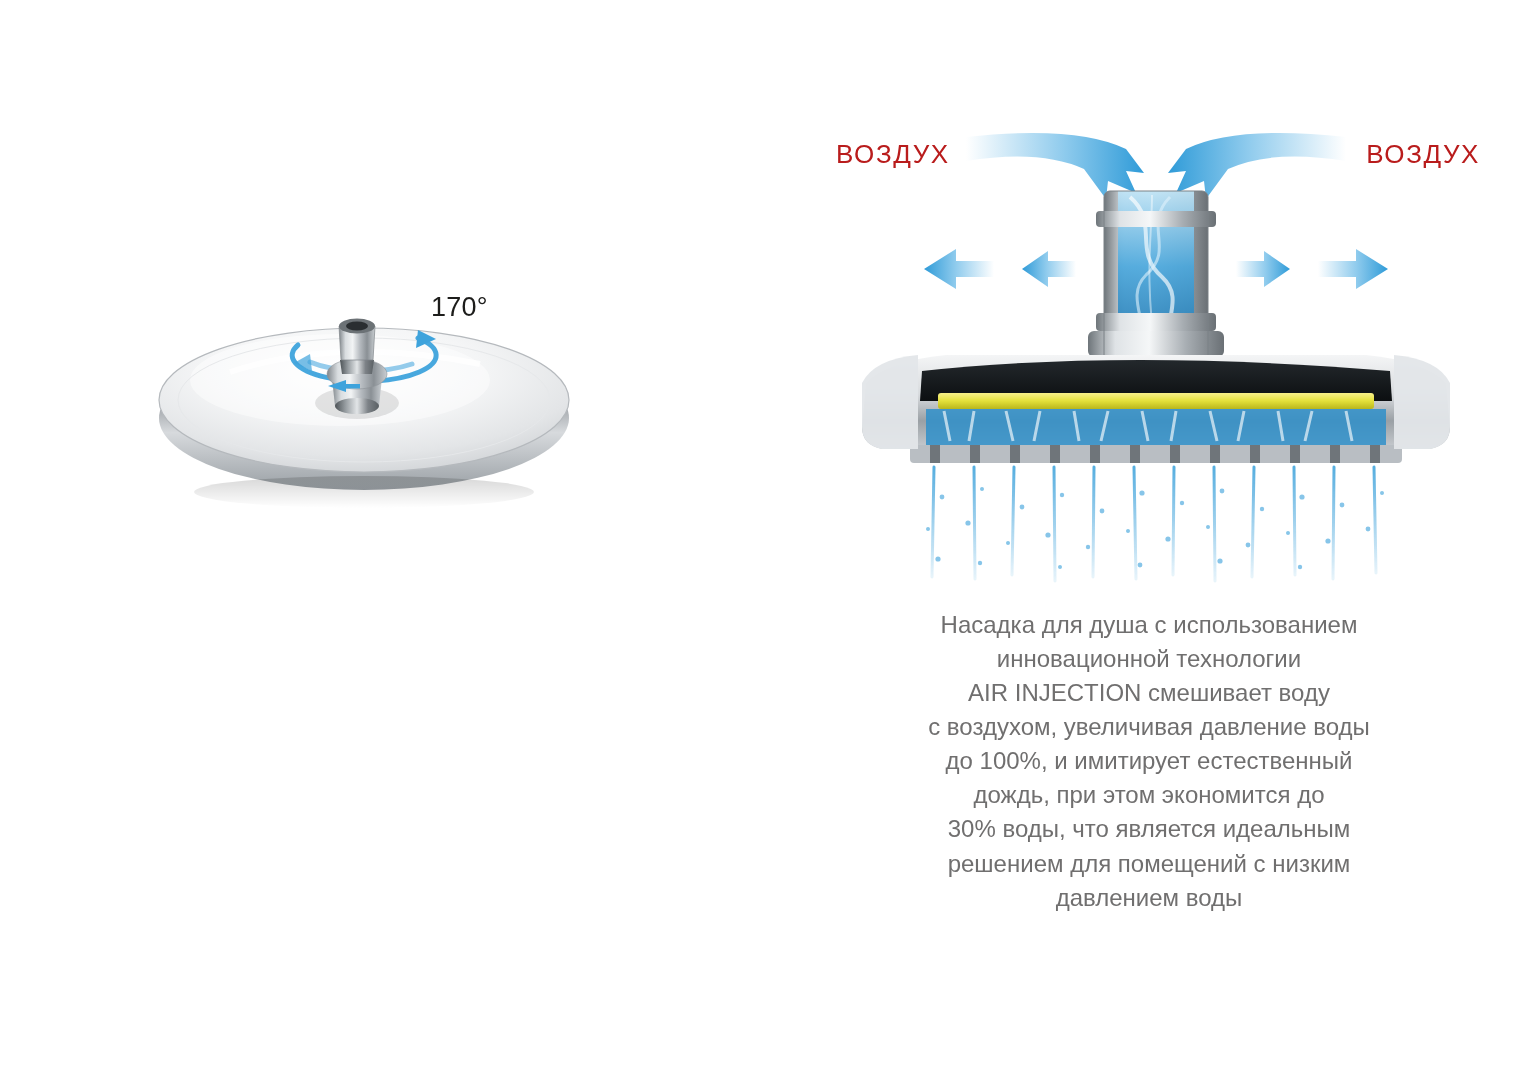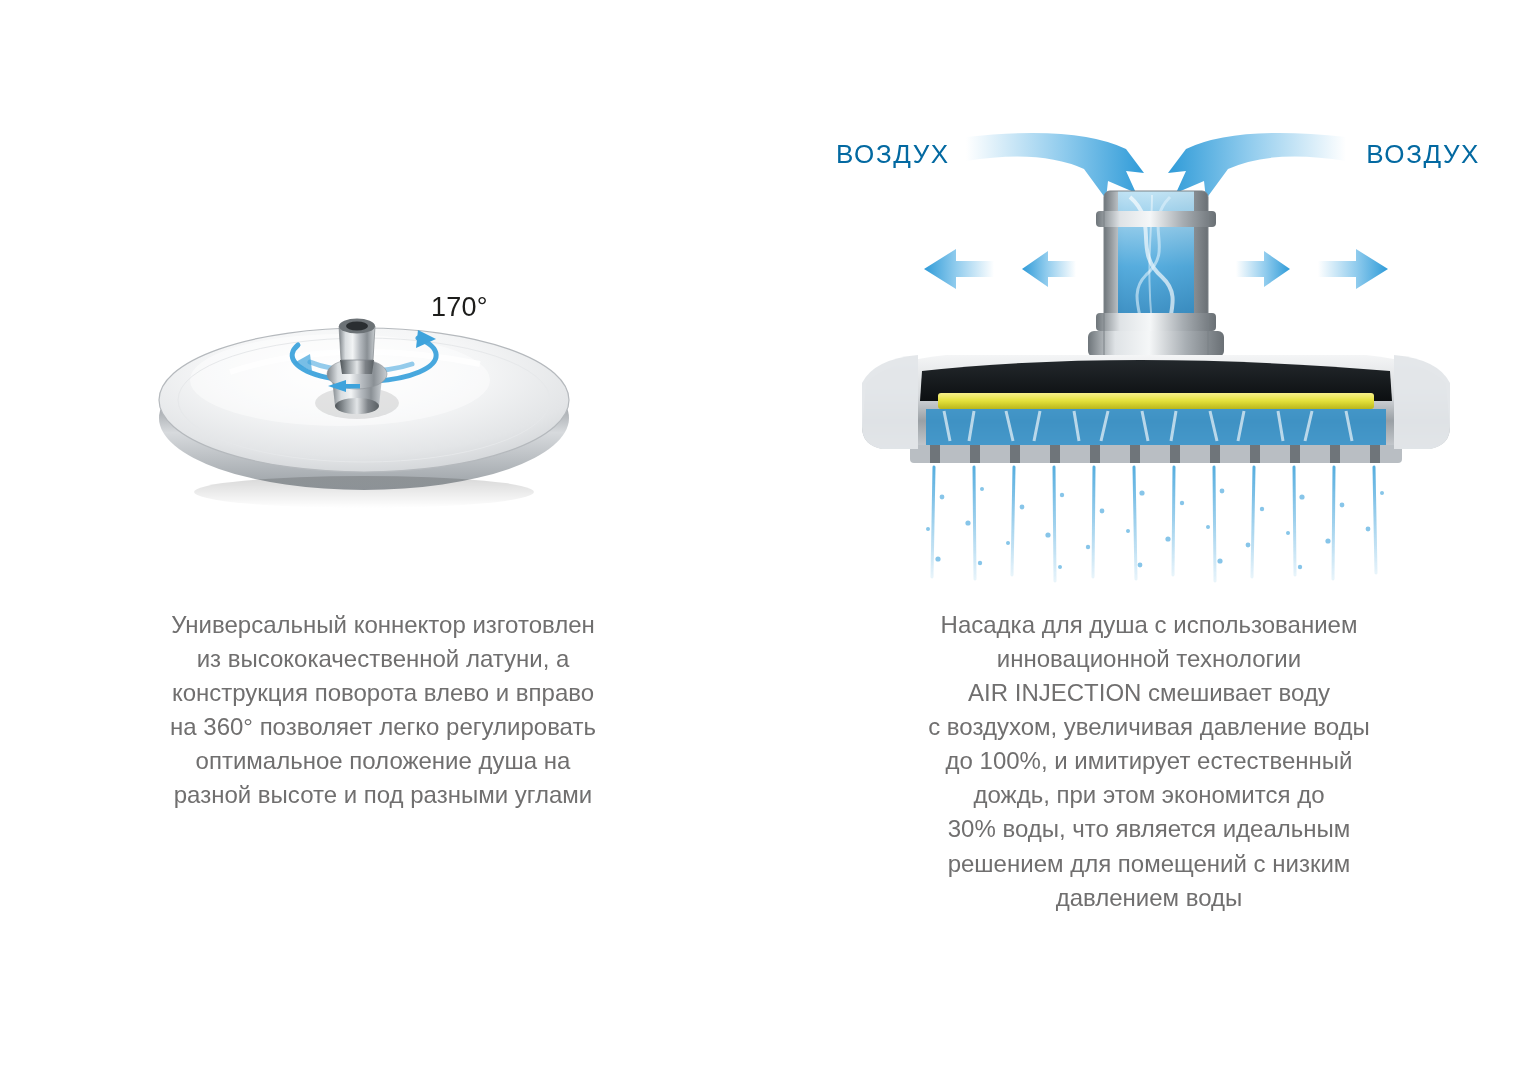--- a/index.html
+++ b/index.html
@@ -51,21 +51,21 @@
   .air-wrap {
     position: absolute;
     left: 60px;
     top: 115px;
     width: 660px;
     height: 480px;
   }
   .air-label {
     position: absolute;
     font-size: 26px;
-    color: #0369a1;
+    color: #b91c1c;
     letter-spacing: 1.6px;
     font-family: "Liberation Sans", sans-serif;
     white-space: nowrap;
   }
   .air-label-left  { left: 10px;  top: 24px; }
   .air-label-right { right: 6px;  top: 24px; }
 
   
   .text-block {
     position: absolute;
@@ -169,26 +169,20 @@
           <rect x="196" y="144" width="14" height="4.5" fill="#3ea3dc"></rect>
         </g>
 
         <ellipse cx="214" cy="252" rx="170" ry="16" fill="url(#shadowFade)"></ellipse>
       </svg>
 
       <div class="badge-360">170°</div>
     </div>
 
     <div class="text-block">
-      <p class="block-body left-body">Универсальный коннектор изготовлен
-из высококачественной латуни, а
-конструкция поворота влево и вправо
-на 360° позволяет легко регулировать
-оптимальное положение душа на
-разной высоте и под разными углами</p>
     </div>
   </div>
 
   <div class="panel panel-right">
 
     <div class="air-wrap">
       <svg width="660" height="480" viewBox="0 0 660 480">
         <defs>
           <linearGradient id="arrowBlue" x1="0" y1="0" x2="1" y2="0">
             <stop offset="0%" stop-color="#ffffff"></stop>

